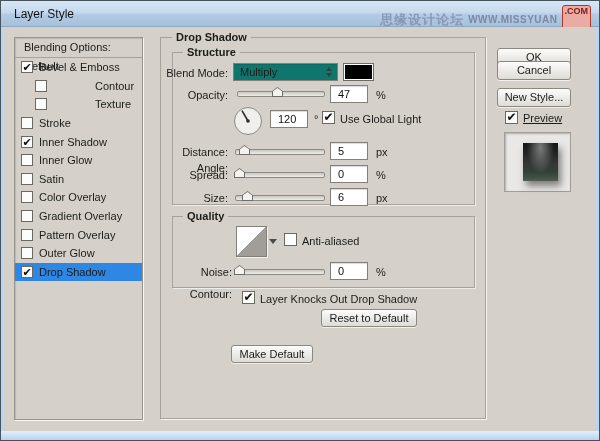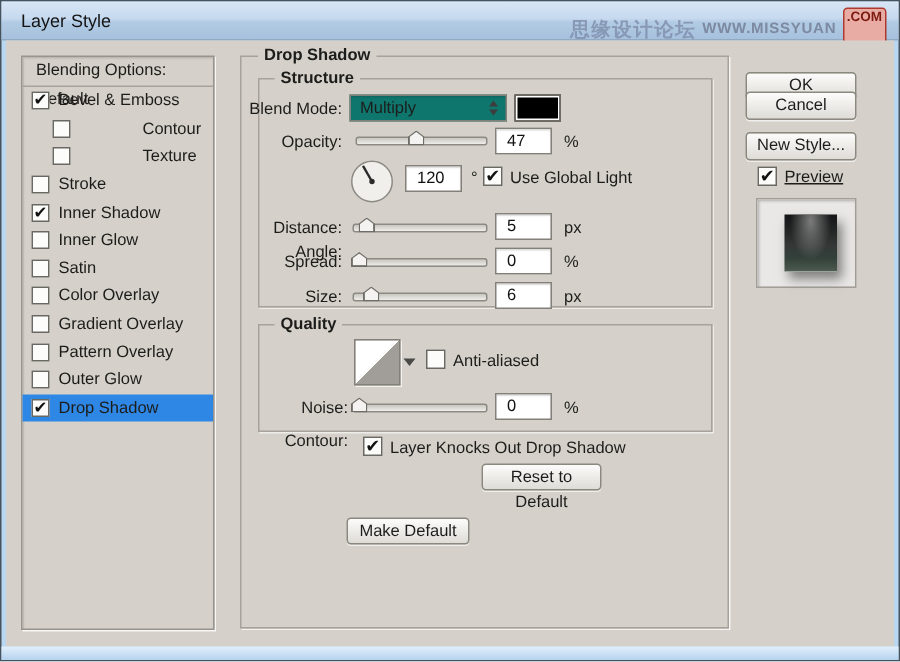--- a/index.html
+++ b/index.html
@@ -213,21 +213,21 @@
 
   <span class="lbl" style="left:166px;top:266px;">Noise:</span>
   <div class="track" style="left:235px;top:269px;width:88px;"></div>
   <div class="thumb" style="left:234px;top:265px;"></div>
   <input class="field" style="left: 330px; top: 262px;" value="0">
   <span class="unit" style="left:376px;top:266px;">%</span>
 
   <span class="cbx13" style="left:242px;top:291px;">✔</span>
   <span class="unit" style="left:260px;top:293px;">Layer Knocks Out Drop Shadow</span>
   <div class="btn" style="left:231px;top:309px;width:82px;height:18px;margin-top:36px;">Make Default</div>
-  <div class="btn" style="left:321px;top:309px;width:80px;height:18px;">Reset to Default</div>
+  <div class="btn" style="left:321px;top:309px;width:96px;height:18px;">Reset to Default</div>
 
   <div class="btn" style="left:497px;top:33px;width:74px;height:19px;margin-top:15px;">OK</div>
   <div class="btn" style="left:497px;top:61px;width:74px;height:19px;">Cancel</div>
   <div class="btn" style="left:497px;top:88px;width:74px;height:19px;">New Style...</div>
   <span class="cbx13" style="left:505px;top:111px;">✔</span>
   <span class="unit" style="left:523px;top:112px;text-decoration:underline;">Preview</span>
 
   <div class="preview-box">
     <div class="preview-chip"></div>
   </div>

